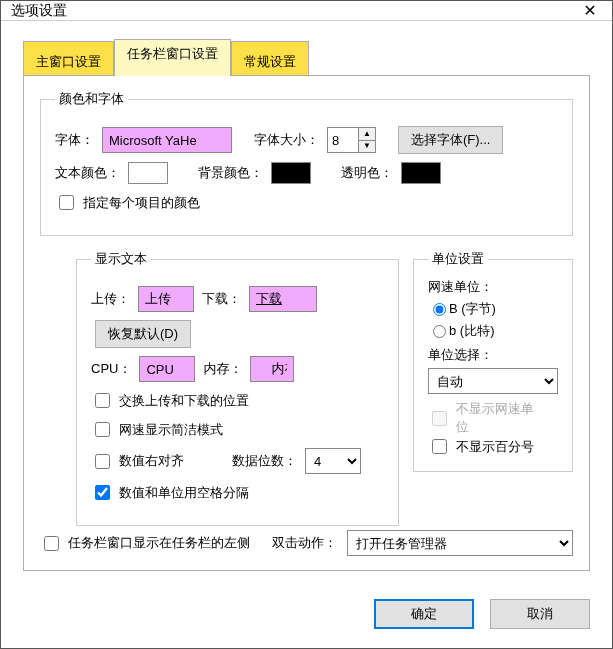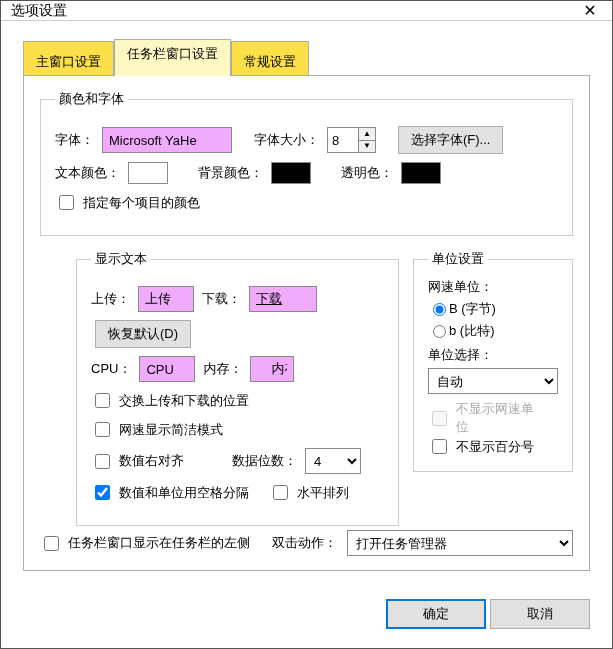--- a/index.html
+++ b/index.html
@@ -167,21 +167,21 @@
   }
   .radio {
     display: flex;
     align-items: flex-start;
     margin: 4px 0;
   }
   .disabled { color: #aaa; }
   .footer {
     display: flex;
     justify-content: flex-end;
-    gap: 4px;
+    gap: 16px;
     padding: 14px 22px 20px 0;
   }
   .footer button {
     width: 100px;
     height: 30px;
     border: 1px solid #adadad;
     background: #e1e1e1;
     font-family: inherit;
     font-size: 13px;
   }
@@ -279,24 +279,20 @@
               </label>
               <label class="lbl" style="margin-left:28px">数据位数：</label>
               <select class="sel" style="width:56px">
                 <option>4</option>
               </select>
             </div>
             <div class="row">
               <label class="chk">
                 <input type="checkbox" checked="" style="">
                 <span>数值和单位用空格分隔</span>
-              </label>
-              <label class="chk">
-                <input type="checkbox" style="">
-                <span>水平排列</span>
               </label>
             </div>
           </fieldset>
         </div>
 
         <div class="col-right">
 
           <fieldset class="group" style="margin-bottom:0">
             <legend>单位设置</legend>
             <div>网速单位：</div>

